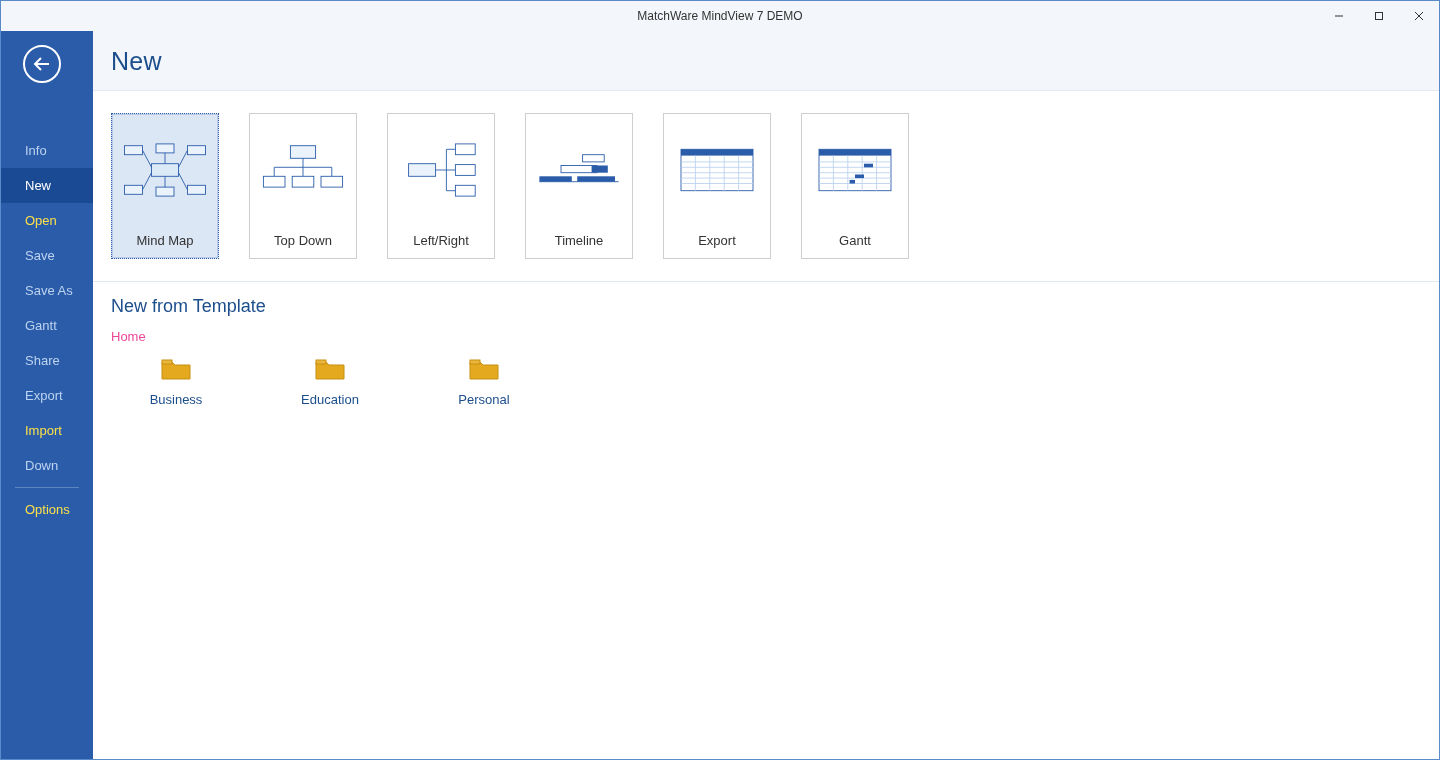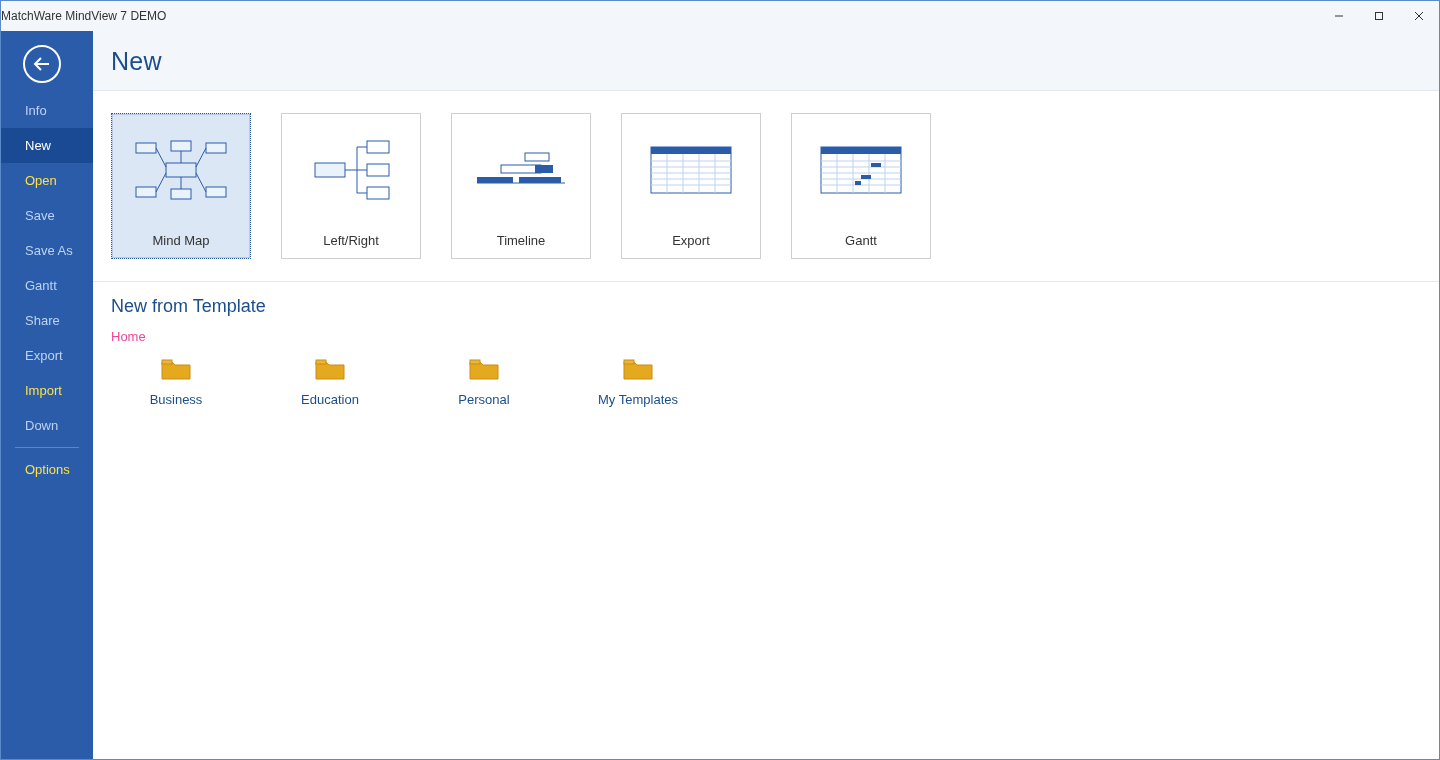--- a/index.html
+++ b/index.html
@@ -24,20 +24,21 @@
     height: 30px;
     background: #f3f6fa;
     display: flex;
     align-items: center;
     position: relative;
     flex: 0 0 auto;
   }
   .titlebar .title {
     position: absolute;
     left: 0; right: 0;
+    text-align: center;
     font-size: 12px;
     color: #333;
     pointer-events: none;
   }
   .titlebar .controls {
     margin-left: auto;
     display: flex;
     gap: 0;
   }
   .titlebar .ctrl {
@@ -57,20 +58,21 @@
   }
 
   
   .sidebar {
     width: 92px;
     background: #2a5caa;
     color: #fff;
     display: flex;
     flex-direction: column;
     flex: 0 0 auto;
+    gap: 40px;
   }
   .back-btn {
     margin: 14px 0 10px 22px;
     width: 38px;
     height: 38px;
     border: 2px solid #fff;
     border-radius: 50%;
     display: flex;
     align-items: center;
     justify-content: center;
@@ -119,21 +121,21 @@
     letter-spacing: 0.3px;
   }
 
   .tiles-row {
     display: flex;
     gap: 30px;
     padding: 22px 18px 22px 18px;
     border-bottom: 1px solid #e2e8f0;
   }
   .tile {
-    width: 140px;
+    width: 108px;
     height: 146px;
     border: 1px solid #cfcfcf;
     background: #fff;
     display: flex;
     flex-direction: column;
     align-items: center;
     cursor: pointer;
   }
   .tile.selected {
     border: 1px dotted #2a5caa;
@@ -263,20 +265,36 @@
               <line x1="50" y1="28" x2="50" y2="16" stroke="#2a5caa"></line>
               <line x1="65" y1="32" x2="75" y2="13" stroke="#2a5caa"></line>
               <line x1="35" y1="38" x2="25" y2="57" stroke="#2a5caa"></line>
               <line x1="50" y1="42" x2="50" y2="54" stroke="#2a5caa"></line>
               <line x1="65" y1="38" x2="75" y2="57" stroke="#2a5caa"></line>
             </svg>
           </div>
           <div class="caption">Mind Map</div>
         </div>
 
+        <div class="tile">
+          <div class="thumb">
+            <svg width="100" height="70" viewBox="0 0 100 70">
+              <rect x="36" y="8" width="28" height="14" fill="#eaf2fb" stroke="#2a5caa"></rect>
+              <line x1="50" y1="22" x2="50" y2="32" stroke="#2a5caa"></line>
+              <line x1="18" y1="32" x2="82" y2="32" stroke="#2a5caa"></line>
+              <line x1="18" y1="32" x2="18" y2="42" stroke="#2a5caa"></line>
+              <line x1="50" y1="32" x2="50" y2="42" stroke="#2a5caa"></line>
+              <line x1="82" y1="32" x2="82" y2="42" stroke="#2a5caa"></line>
+              <rect x="6" y="42" width="24" height="12" fill="#fff" stroke="#2a5caa"></rect>
+              <rect x="38" y="42" width="24" height="12" fill="#fff" stroke="#2a5caa"></rect>
+              <rect x="70" y="42" width="24" height="12" fill="#fff" stroke="#2a5caa"></rect>
+            </svg>
+          </div>
+          <div class="caption">Top Down</div>
+        </div>
 
         <div class="tile">
           <div class="thumb">
             <svg width="100" height="70" viewBox="0 0 100 70">
               <rect x="14" y="28" width="30" height="14" fill="#eaf2fb" stroke="#2a5caa"></rect>
               <line x1="44" y1="35" x2="56" y2="35" stroke="#2a5caa"></line>
               <line x1="56" y1="12" x2="56" y2="58" stroke="#2a5caa"></line>
               <line x1="56" y1="12" x2="66" y2="12" stroke="#2a5caa"></line>
               <line x1="56" y1="35" x2="66" y2="35" stroke="#2a5caa"></line>
               <line x1="56" y1="58" x2="66" y2="58" stroke="#2a5caa"></line>
@@ -373,27 +391,18 @@
         <div class="folder">
           <div class="icon">
             <svg width="30" height="22" viewBox="0 0 30 22">
               <path d="M1 4 L11 4 L14 7 L29 7 L29 21 L1 21 Z" fill="#e4a91e" stroke="#c98f11"></path>
               <rect x="1" y="2" width="10" height="4" fill="#e9b63e" stroke="#c98f11"></rect>
             </svg>
           </div>
           <div class="label">Personal</div>
         </div>
 
-        <div class="folder">
-          <div class="icon">
-            <svg width="30" height="22" viewBox="0 0 30 22">
-              <path d="M1 4 L11 4 L14 7 L29 7 L29 21 L1 21 Z" fill="#e4a91e" stroke="#c98f11"></path>
-              <rect x="1" y="2" width="10" height="4" fill="#e9b63e" stroke="#c98f11"></rect>
-            </svg>
-          </div>
-          <div class="label">My Templates</div>
-        </div>
 
       </div>
 
     </div>
   </div>
 </div>
 
 </body></html>

